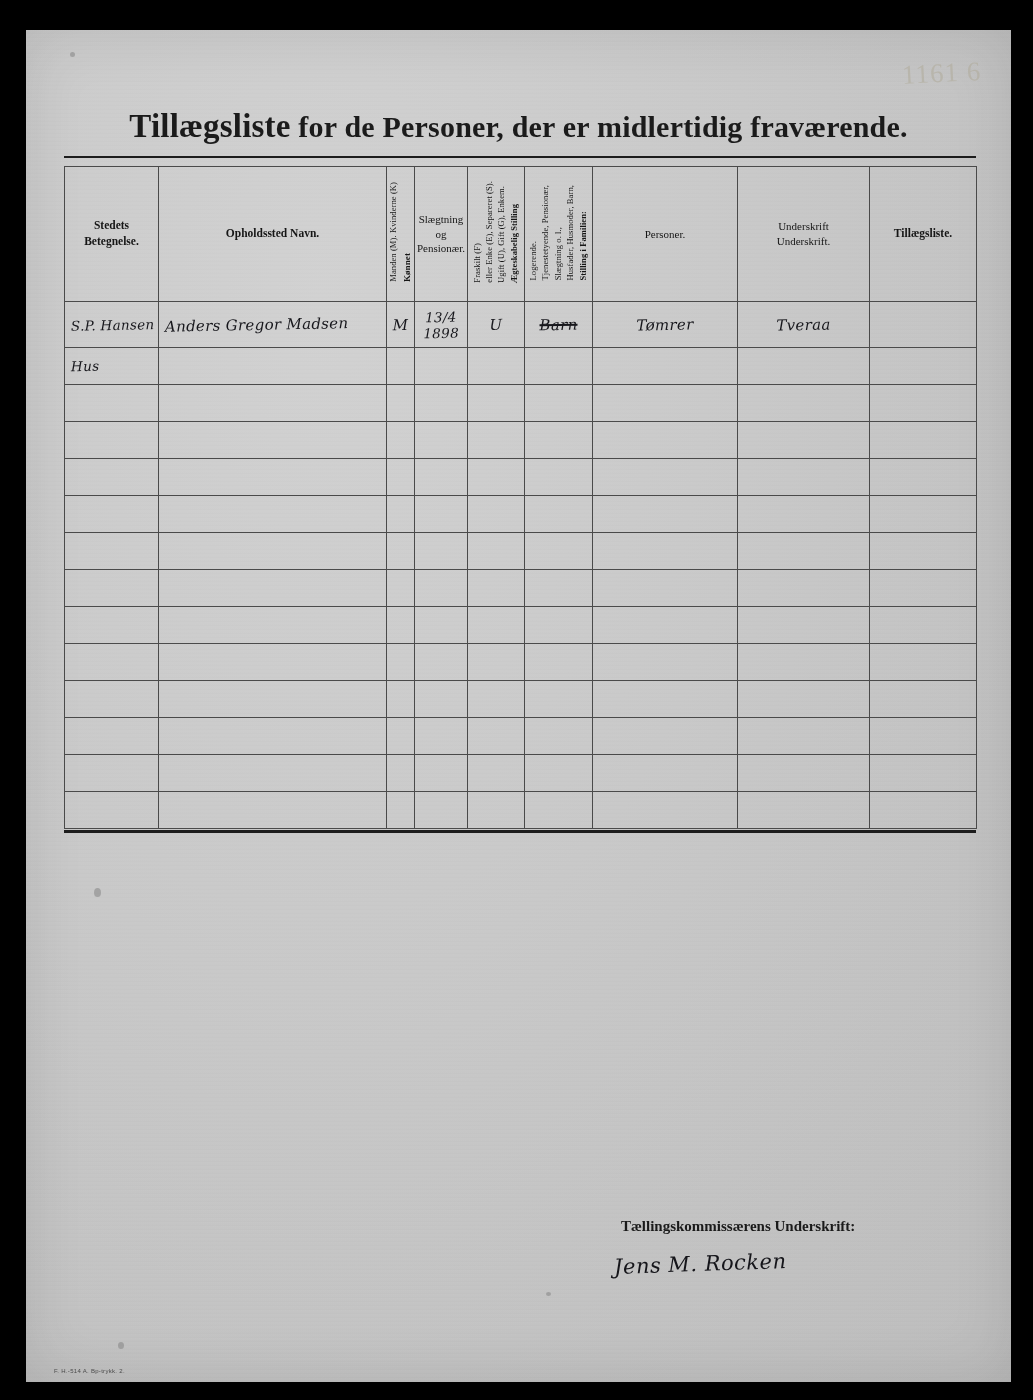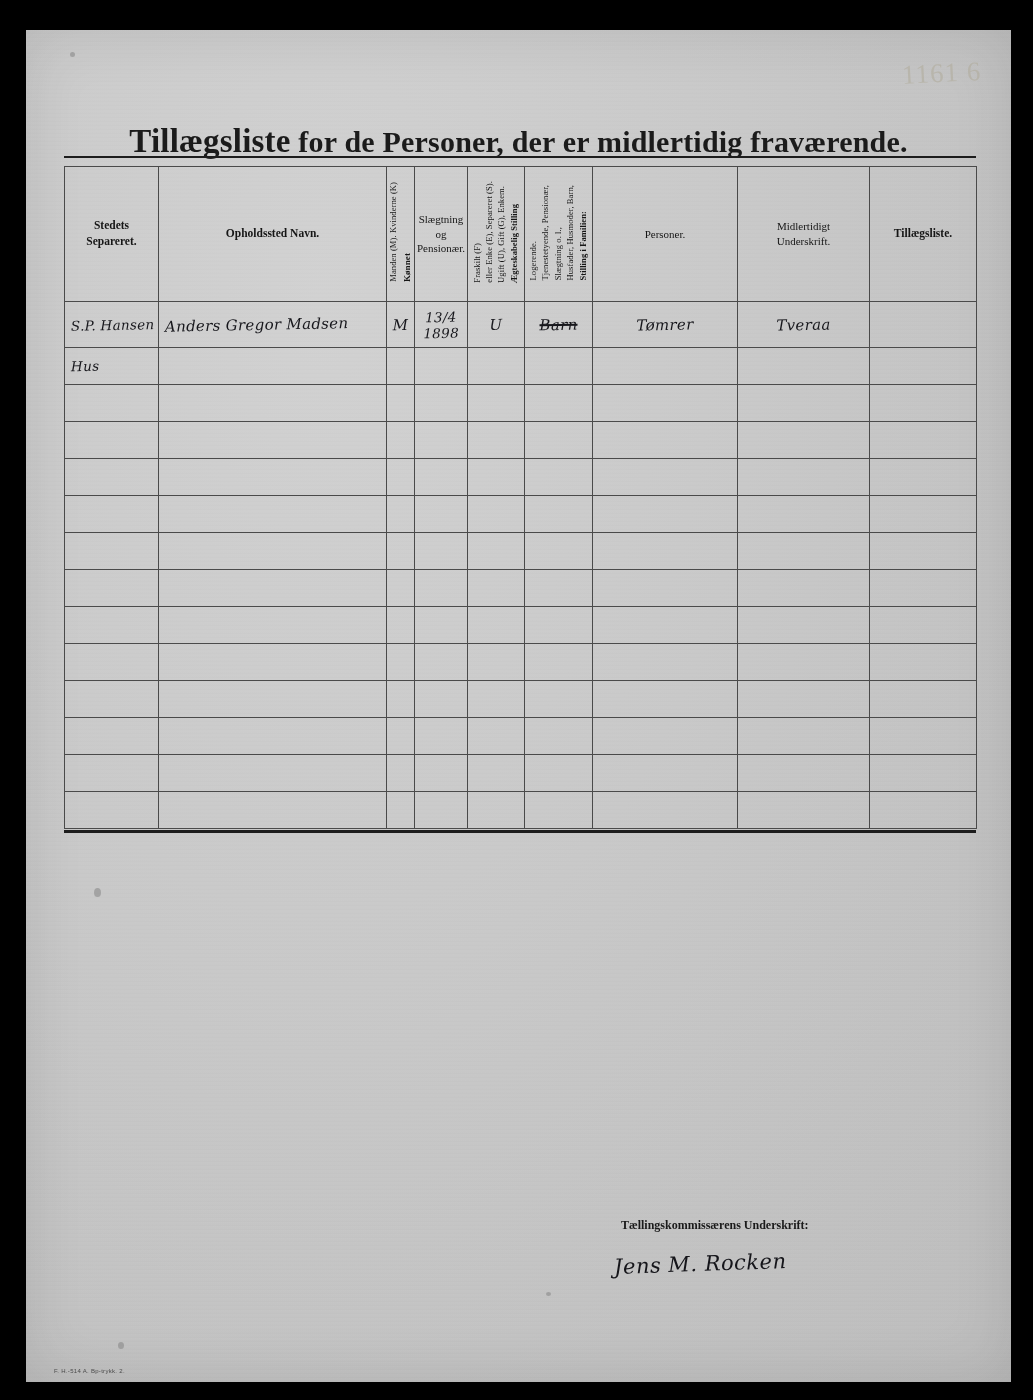--- a/index.html
+++ b/index.html
@@ -47,21 +47,21 @@
     font-size: 27px;
     color: #b0ab9a;
     letter-spacing: 1px;
     transform: rotate(-3deg);
     opacity: 0.55;
   }
   
   .title {
     position: absolute;
     left: 0;
-    top: 93px;
+    top: 78px;
     width: 985px;
     text-align: center;
     font-family: "Liberation Serif", serif;
     font-size: 30px;
     font-weight: bold;
     color: #1b1b1b;
     letter-spacing: 0.2px;
   }
   .title .big {
     font-size: 33px;
@@ -153,21 +153,21 @@
     width: 912px;
     height: 3px;
     background: #1d1d1d;
   }
   
   .sig-label {
     position: absolute;
     left: 595px;
     top: 1188px;
     font-family: "Liberation Serif", serif;
-    font-size: 12px;
+    font-size: 15px;
     font-weight: bold;
     color: #1a1a1a;
   }
   .sig-hand {
     position: absolute;
     left: 588px;
     top: 1222px;
     font-family: "DejaVu Serif", serif;
     font-style: italic;
     font-size: 21px;
@@ -223,21 +223,21 @@
           <col style="width:68px">
           <col style="width:145px">
           <col style="width:132px">
           <col style="width:107px">
         </colgroup>
         <thead>
           <tr>
             <th>
               <div class="hdr-bold-small">
                 <span>Stedets</span><br>
-                <span>Separeret.</span>
+                <span>Betegnelse.</span>
               </div>
             </th>
             <th>
               <div class="hdr-bold-small">Opholdssted Navn.</div>
             </th>
             <th>
               <span class="hdr-vert"><span>Manden (M). Kvinderne (K)</span></span>
               <span class="hdr-vert" style="font-weight:bold;font-size:9px;"><span>Kønnet</span></span>
             </th>
             <th>
@@ -258,21 +258,21 @@
               <span class="hdr-vert"><span>Tjenestetyende, Pensionær,</span></span>
               <span class="hdr-vert"><span>Slægtning o. l.,</span></span>
               <span class="hdr-vert"><span>Husfader, Husmoder, Barn,</span></span>
               <span class="hdr-vert" style="font-weight:bold;"><span>Stilling i Familien:</span></span>
             </th>
             <th>
               <div class="hdr-center-small">Personer.</div>
             </th>
             <th>
               <div class="hdr-center-small">
-                <span>Midlertidigt</span><br>
+                <span>Underskrift</span><br>
                 <span>Underskrift.</span>
               </div>
             </th>
             <th>
               <div class="hdr-bold-small">Tillægsliste.</div>
             </th>
           </tr>
         </thead>
         <tbody>
           <tr class="first-row">

